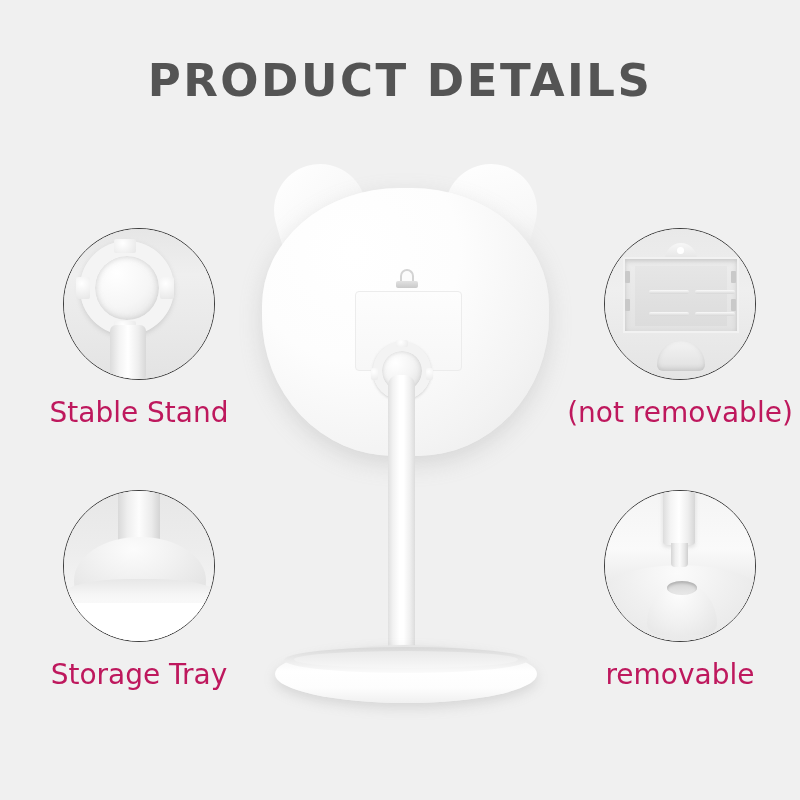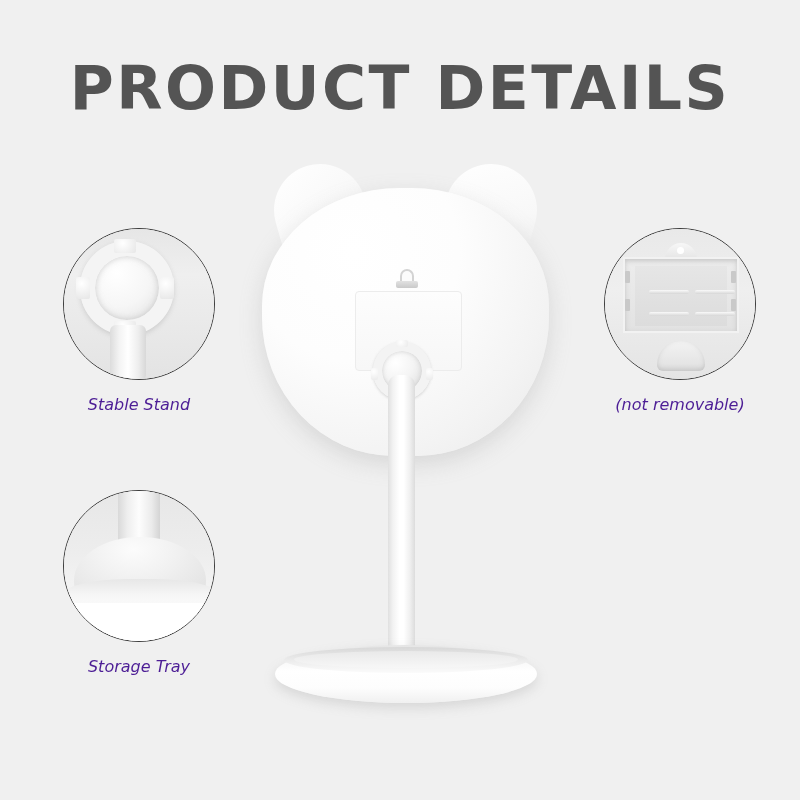--- a/index.html
+++ b/index.html
@@ -22,21 +22,21 @@
     background: #f0f0f0;
   }
 
   
   .page-title {
     position: absolute;
     top: 58px;
     left: 0;
     width: 800px;
     text-align: center;
-    font-size: 60px;
+    font-size: 45px;
     font-weight: bold;
     letter-spacing: 2.5px;
     color: #545454;
     line-height: 1;
     white-space: nowrap;
   }
 
   
   .product-stage {
     position: absolute;
@@ -225,24 +225,23 @@
     box-sizing: border-box;
     overflow: hidden;
     background: #f1f1f1;
   }
   .callout-label {
     position: absolute;
     top: 168px;
     left: -40px;
     width: 232px;
     text-align: center;
-    font-size: 16px;
-    color: #4c1d95;
+    font-size: 28px;
+    color: #be185d;
     line-height: 1.18;
-    font-style: italic;
   }
 
   .co-tl { left: 63px;  top: 228px; }
   .co-tr { left: 604px; top: 228px; }
   .co-bl { left: 63px;  top: 490px; }
   .co-br { left: 604px; top: 490px; }
 
   
   .zoom-stand-bg {
     position: absolute;
@@ -505,14 +504,27 @@
       <div class="zoom-tray-stem"></div>
       <div class="zoom-tray-flare"></div>
       <div class="zoom-tray-surface"></div>
       <div class="zoom-tray-edge"></div>
     </div>
     <div class="callout-label">
       <div>Storage Tray</div>
     </div>
   </div>
 
+  <div class="callout co-br">
+    <div class="callout-circle">
+      <div class="zoom-rem-bg"></div>
+      <div class="rem-dish"></div>
+      <div class="rem-socket-flare"></div>
+      <div class="rem-socket-hole"></div>
+      <div class="rem-pole"></div>
+      <div class="rem-tip"></div>
+    </div>
+    <div class="callout-label">
+      <div>removable</div>
+    </div>
+  </div>
 
 </div>
 
 </body></html>

